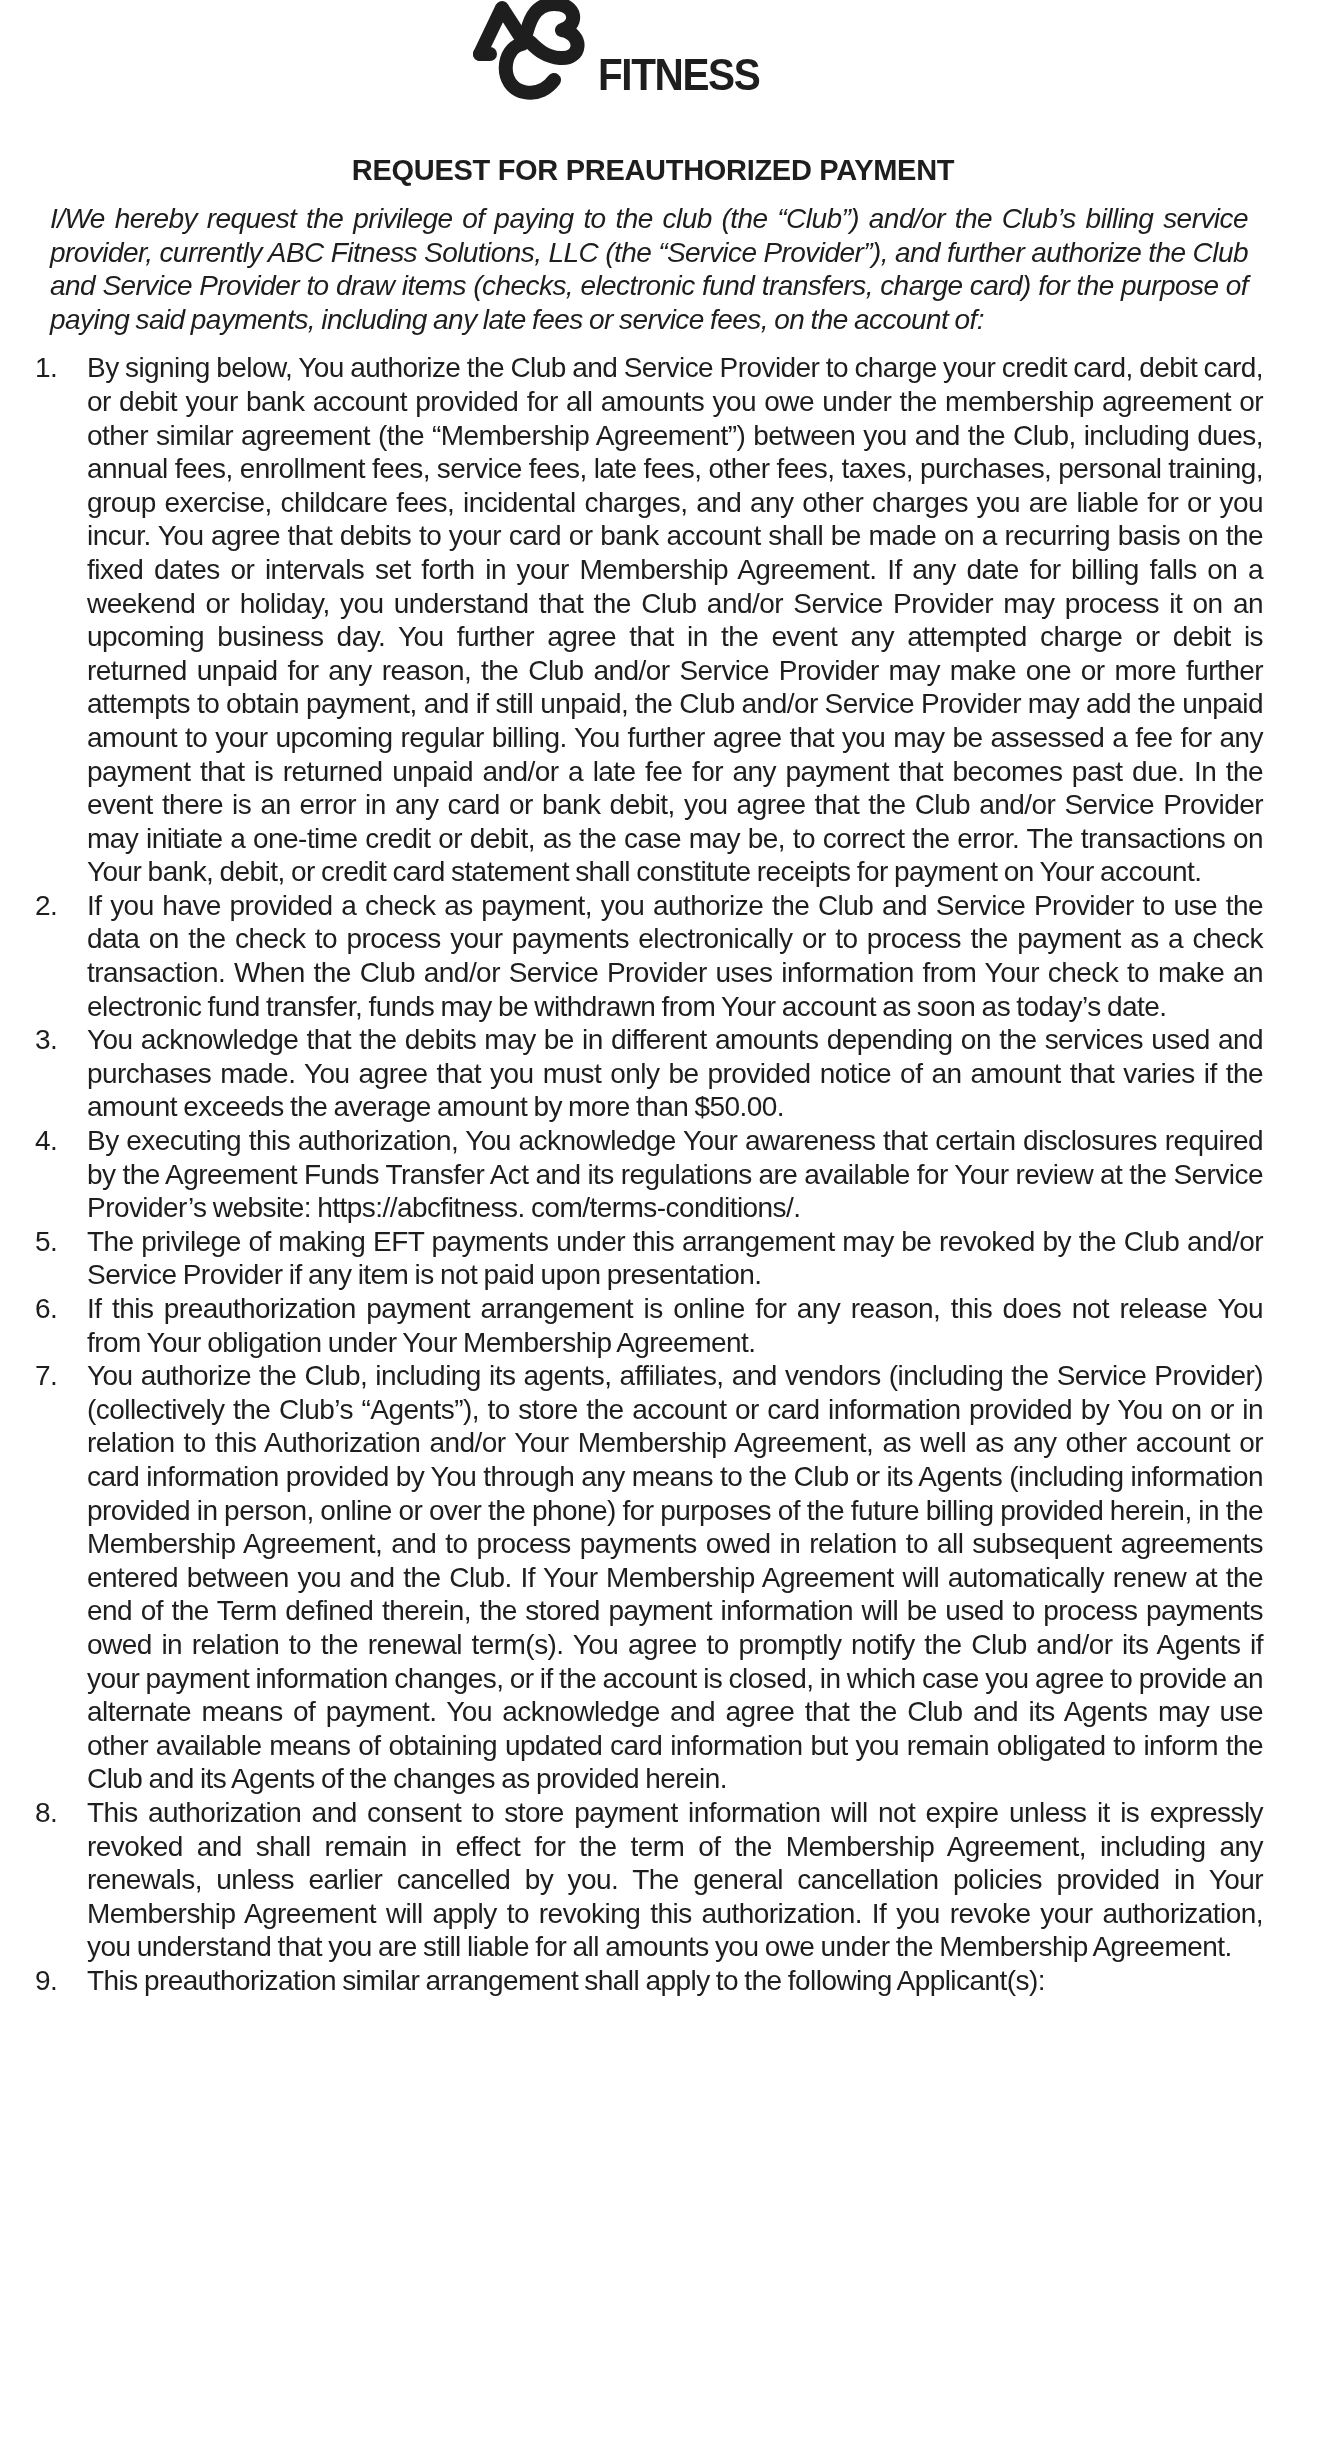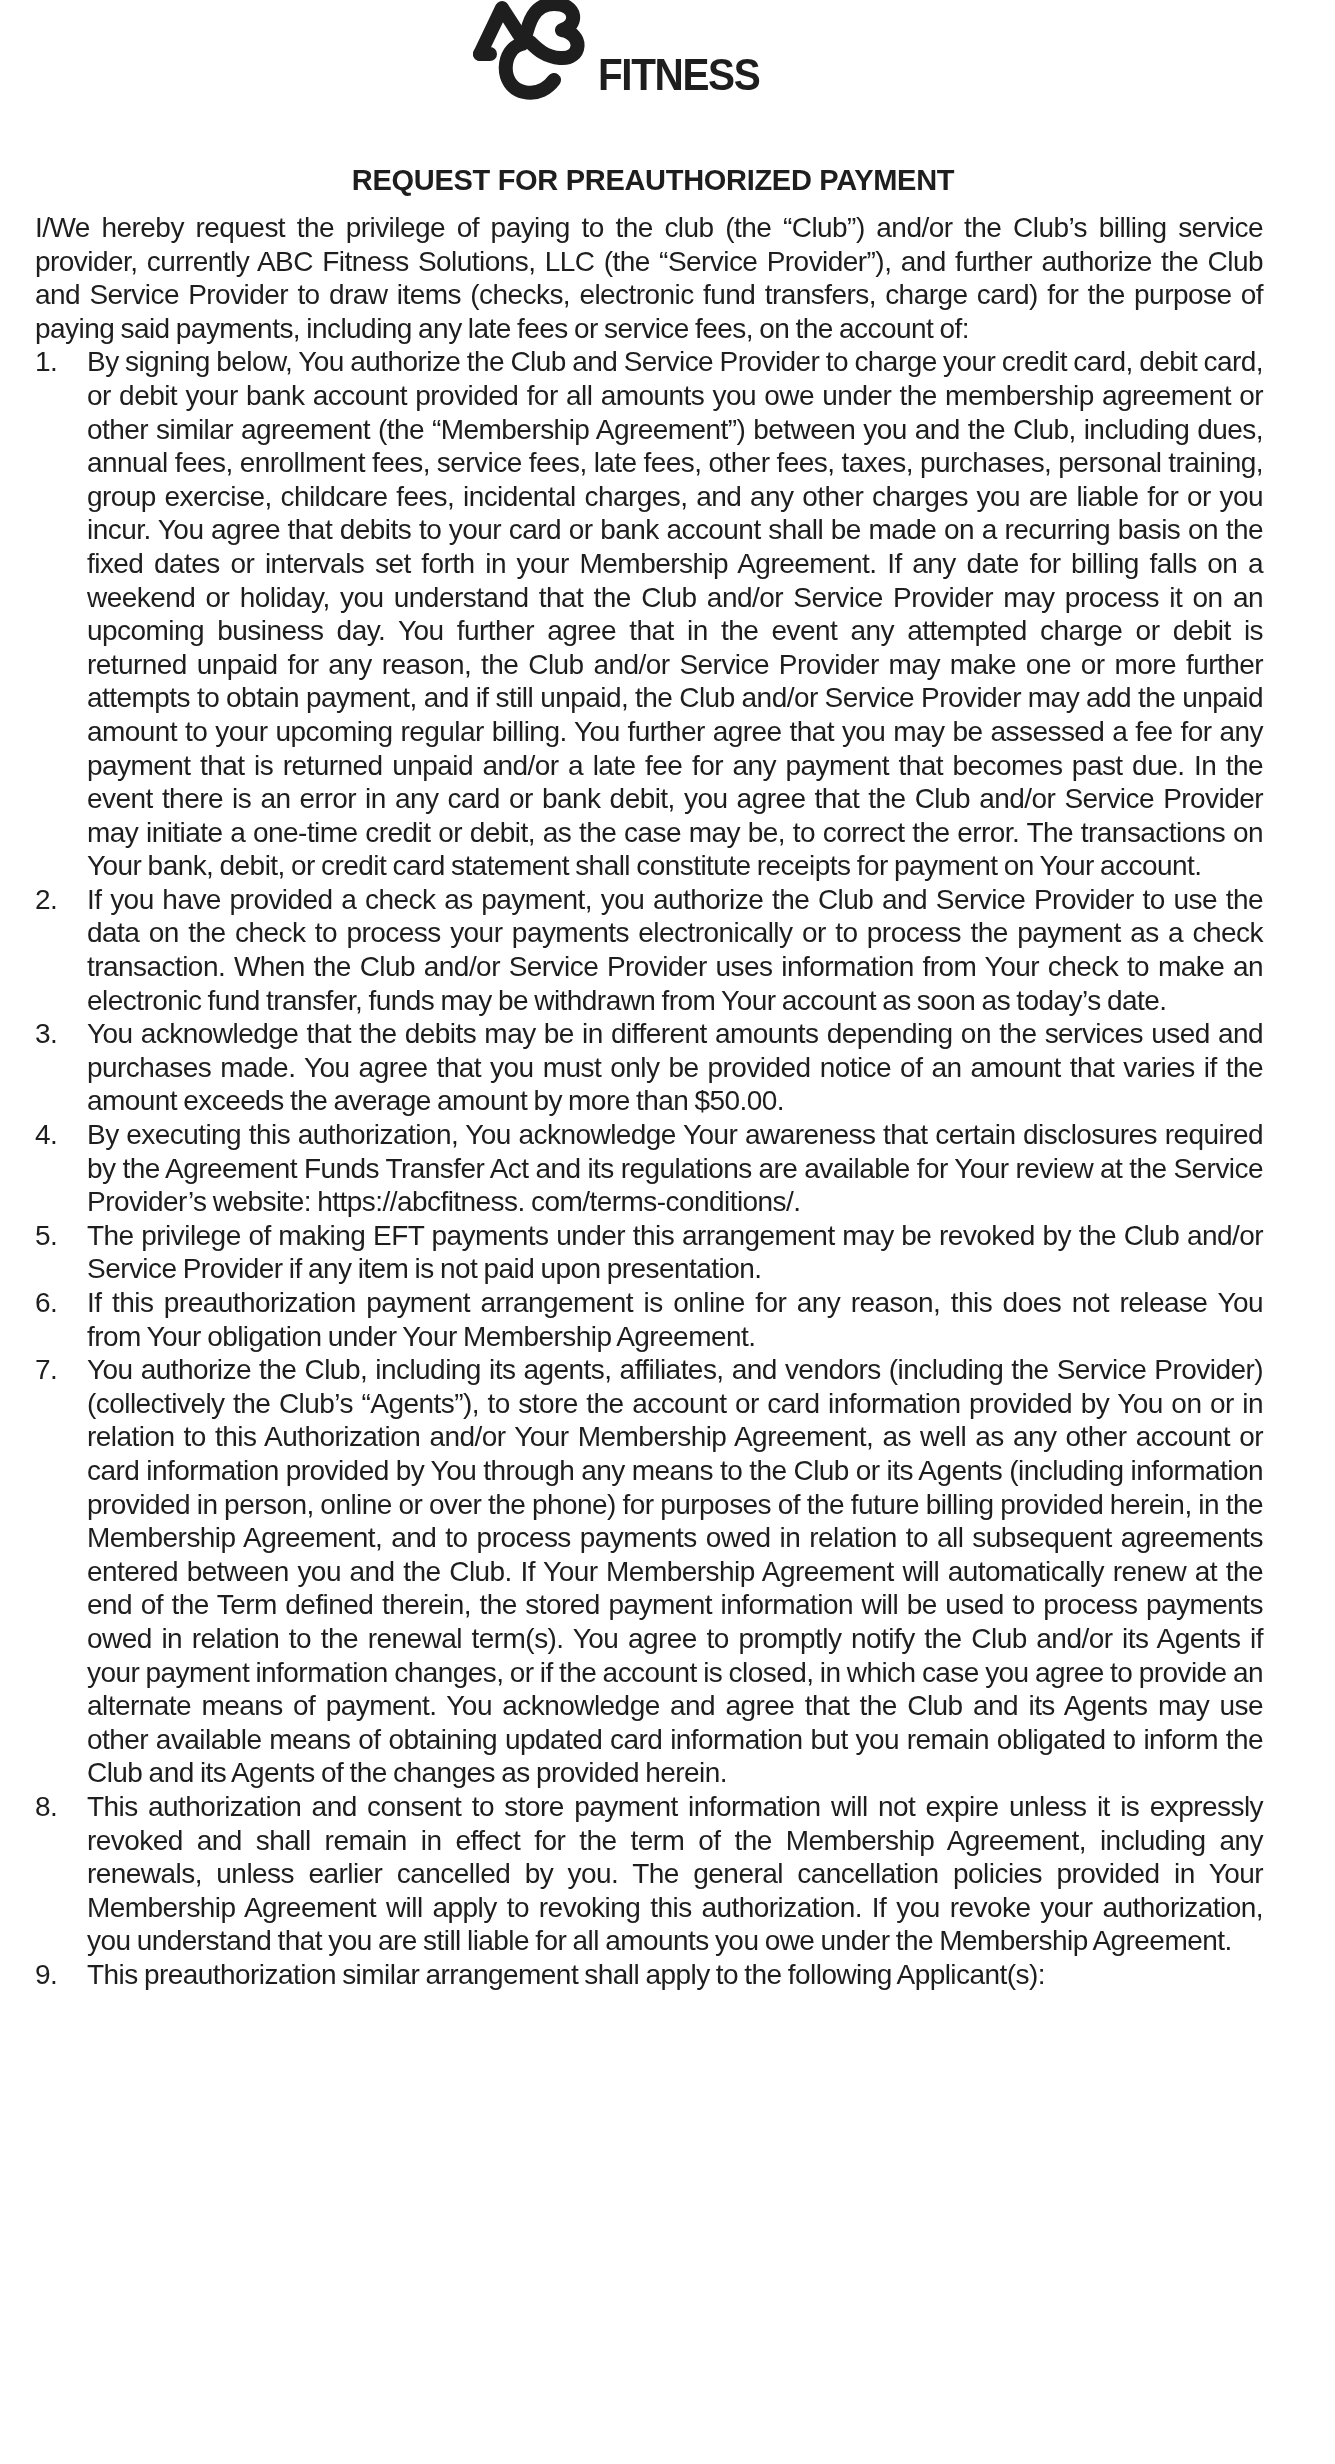--- a/index.html
+++ b/index.html
@@ -39,31 +39,32 @@
       position: absolute;
       left: 35px;
       top: 149px;
       width: 1228px;
     }
     .title {
       text-align: center;
       font-weight: bold;
       font-size: 29px;
       line-height: 34px;
-      margin: 14px;
+      margin: 4px;
       letter-spacing: -0.3px;
       padding-left: 8px;
     }
     .para {
       font-size: 28px;
       line-height: 33.6px;
-      margin: 0;
+      margin: 15px;
       text-align: justify;
       letter-spacing: -0.55px;
       word-spacing: -1px;
+      font-style: italic;
     }
     ol.conditions {
       list-style: none;
       margin: 0;
       padding: 0;
     }
     ol.conditions li {
       position: relative;
       padding-left: 52px;
       font-size: 28px;

